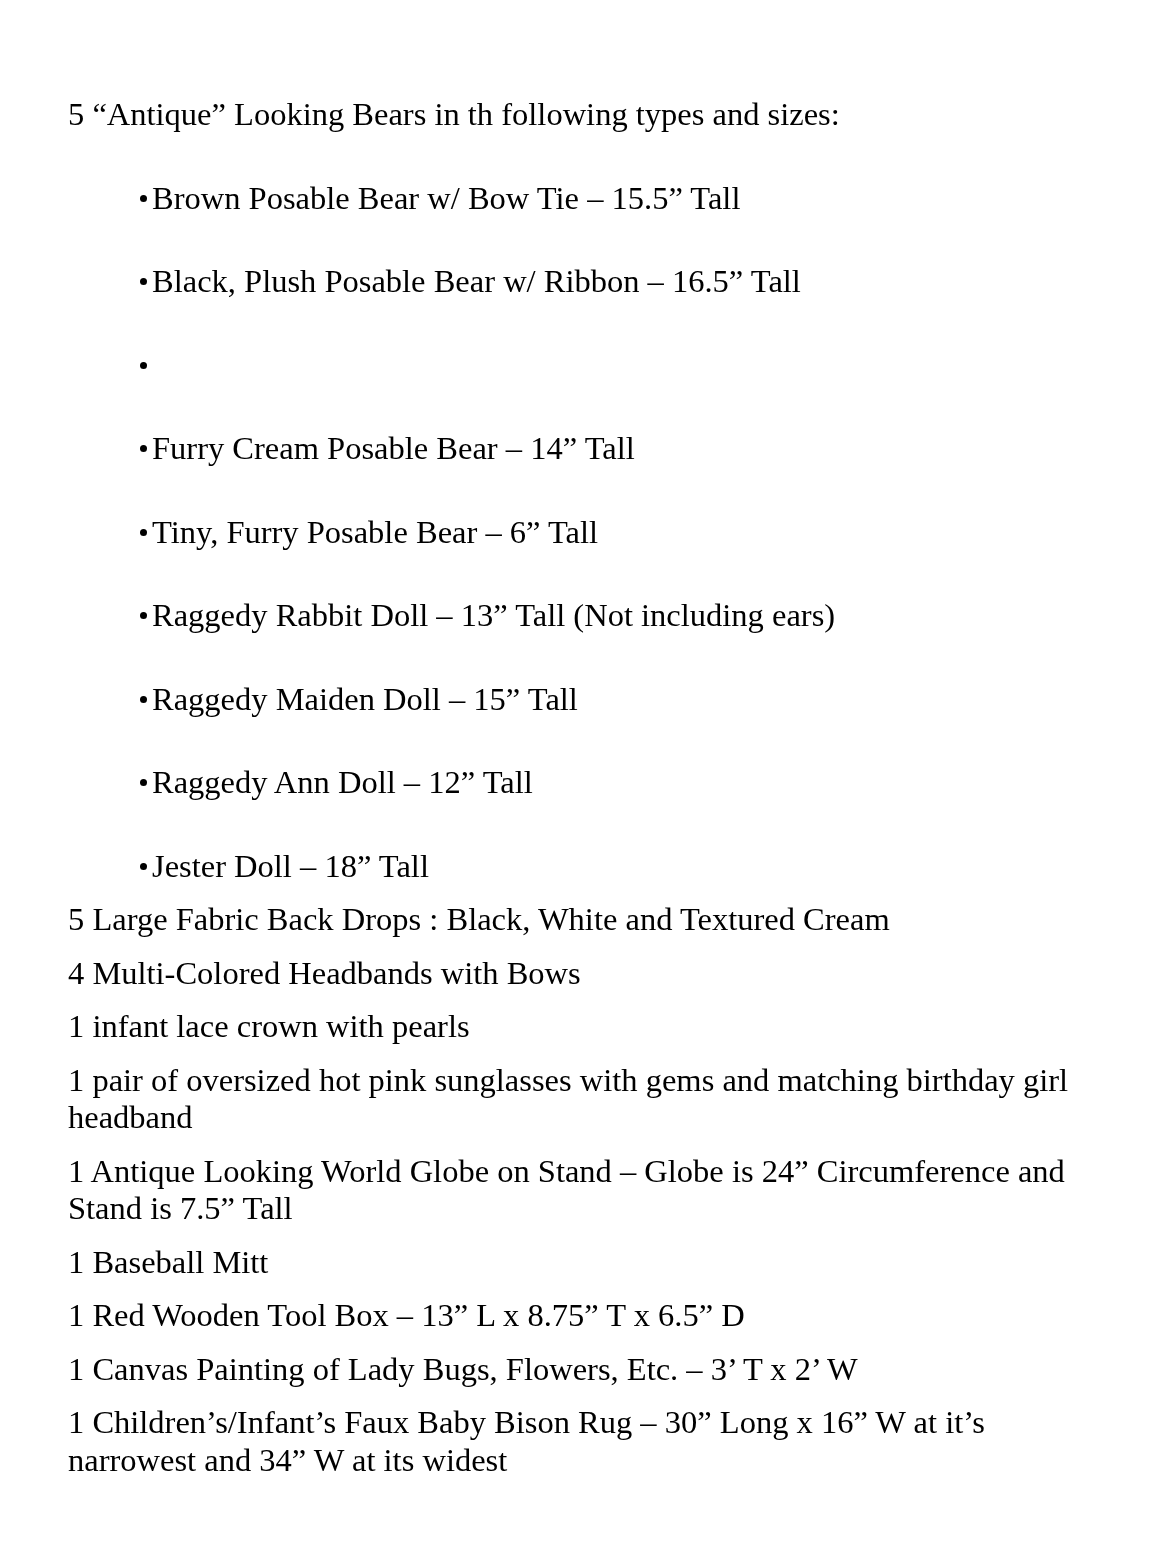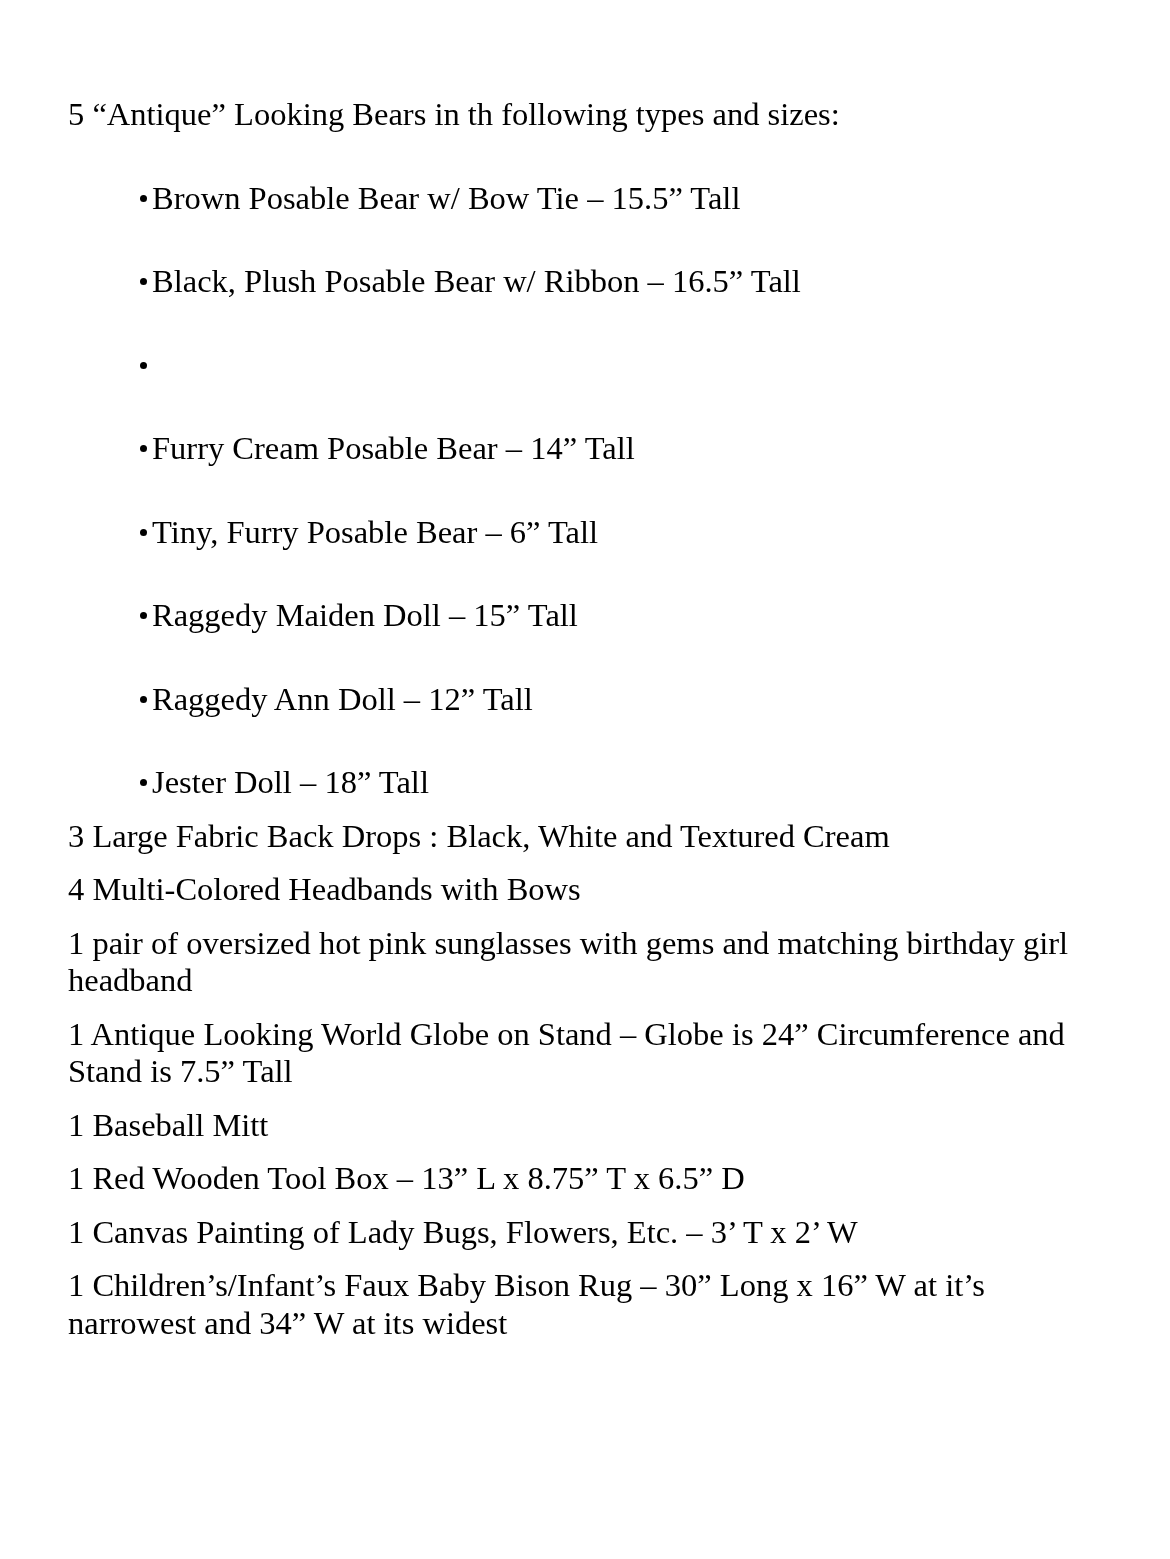--- a/index.html
+++ b/index.html
@@ -47,25 +47,27 @@
 <body>
 
 <div class="page" style="background: rgb(255, 255, 255); color: rgb(0, 0, 0);">
   <div class="content">
       <p class="para"><span>5 “Antique” Looking Bears in th following types and sizes:</span></p>
       <p class="para bullet"><span class="dot"></span><span>Brown Posable Bear w/ Bow Tie – 15.5” Tall</span></p>
       <p class="para bullet"><span class="dot"></span><span>Black, Plush Posable Bear w/ Ribbon – 16.5” Tall</span></p>
       <p class="para bullet"><span class="dot"></span></p>
       <p class="para bullet"><span class="dot"></span><span>Furry Cream Posable Bear – 14” Tall</span></p>
       <p class="para bullet"><span class="dot"></span><span>Tiny, Furry Posable Bear – 6” Tall</span></p>
+      <p class="para bullet"><span class="dot"></span><span>Raggedy Rabbit Doll – 13” Tall (Not including ears)</span></p>
       <p class="para bullet"><span class="dot"></span><span>Raggedy Maiden Doll – 15” Tall</span></p>
       <p class="para bullet"><span class="dot"></span><span>Raggedy Ann Doll – 12” Tall</span></p>
       <p class="para bullet"><span class="dot"></span><span>Jester Doll – 18” Tall</span></p>
-      <p class="para"><span>3 Large Fabric Back Drops : Black, White and Textured Cream</span></p>
+      <p class="para"><span>5 Large Fabric Back Drops : Black, White and Textured Cream</span></p>
       <p class="para"><span>4 Multi-Colored Headbands with Bows</span></p>
+      <p class="para"><span>1 infant lace crown with pearls</span></p>
       <p class="para"><span>1 pair of oversized hot pink sunglasses with gems and matching birthday girl headband</span></p>
       <p class="para"><span>1 Antique Looking World Globe on Stand – Globe is 24” Circumference and Stand is 7.5” Tall</span></p>
       <p class="para"><span>1 Baseball Mitt</span></p>
       <p class="para"><span>1 Red Wooden Tool Box – 13” L x 8.75” T x 6.5” D</span></p>
       <p class="para"><span>1 Canvas Painting of Lady Bugs, Flowers, Etc. – 3’ T x 2’ W</span></p>
       <p class="para"><span>1 Children’s/Infant’s Faux Baby Bison Rug – 30” Long x 16” W at it’s narrowest and 34” W at its widest</span></p>
     </div>
 </div>
 
 </body></html>

